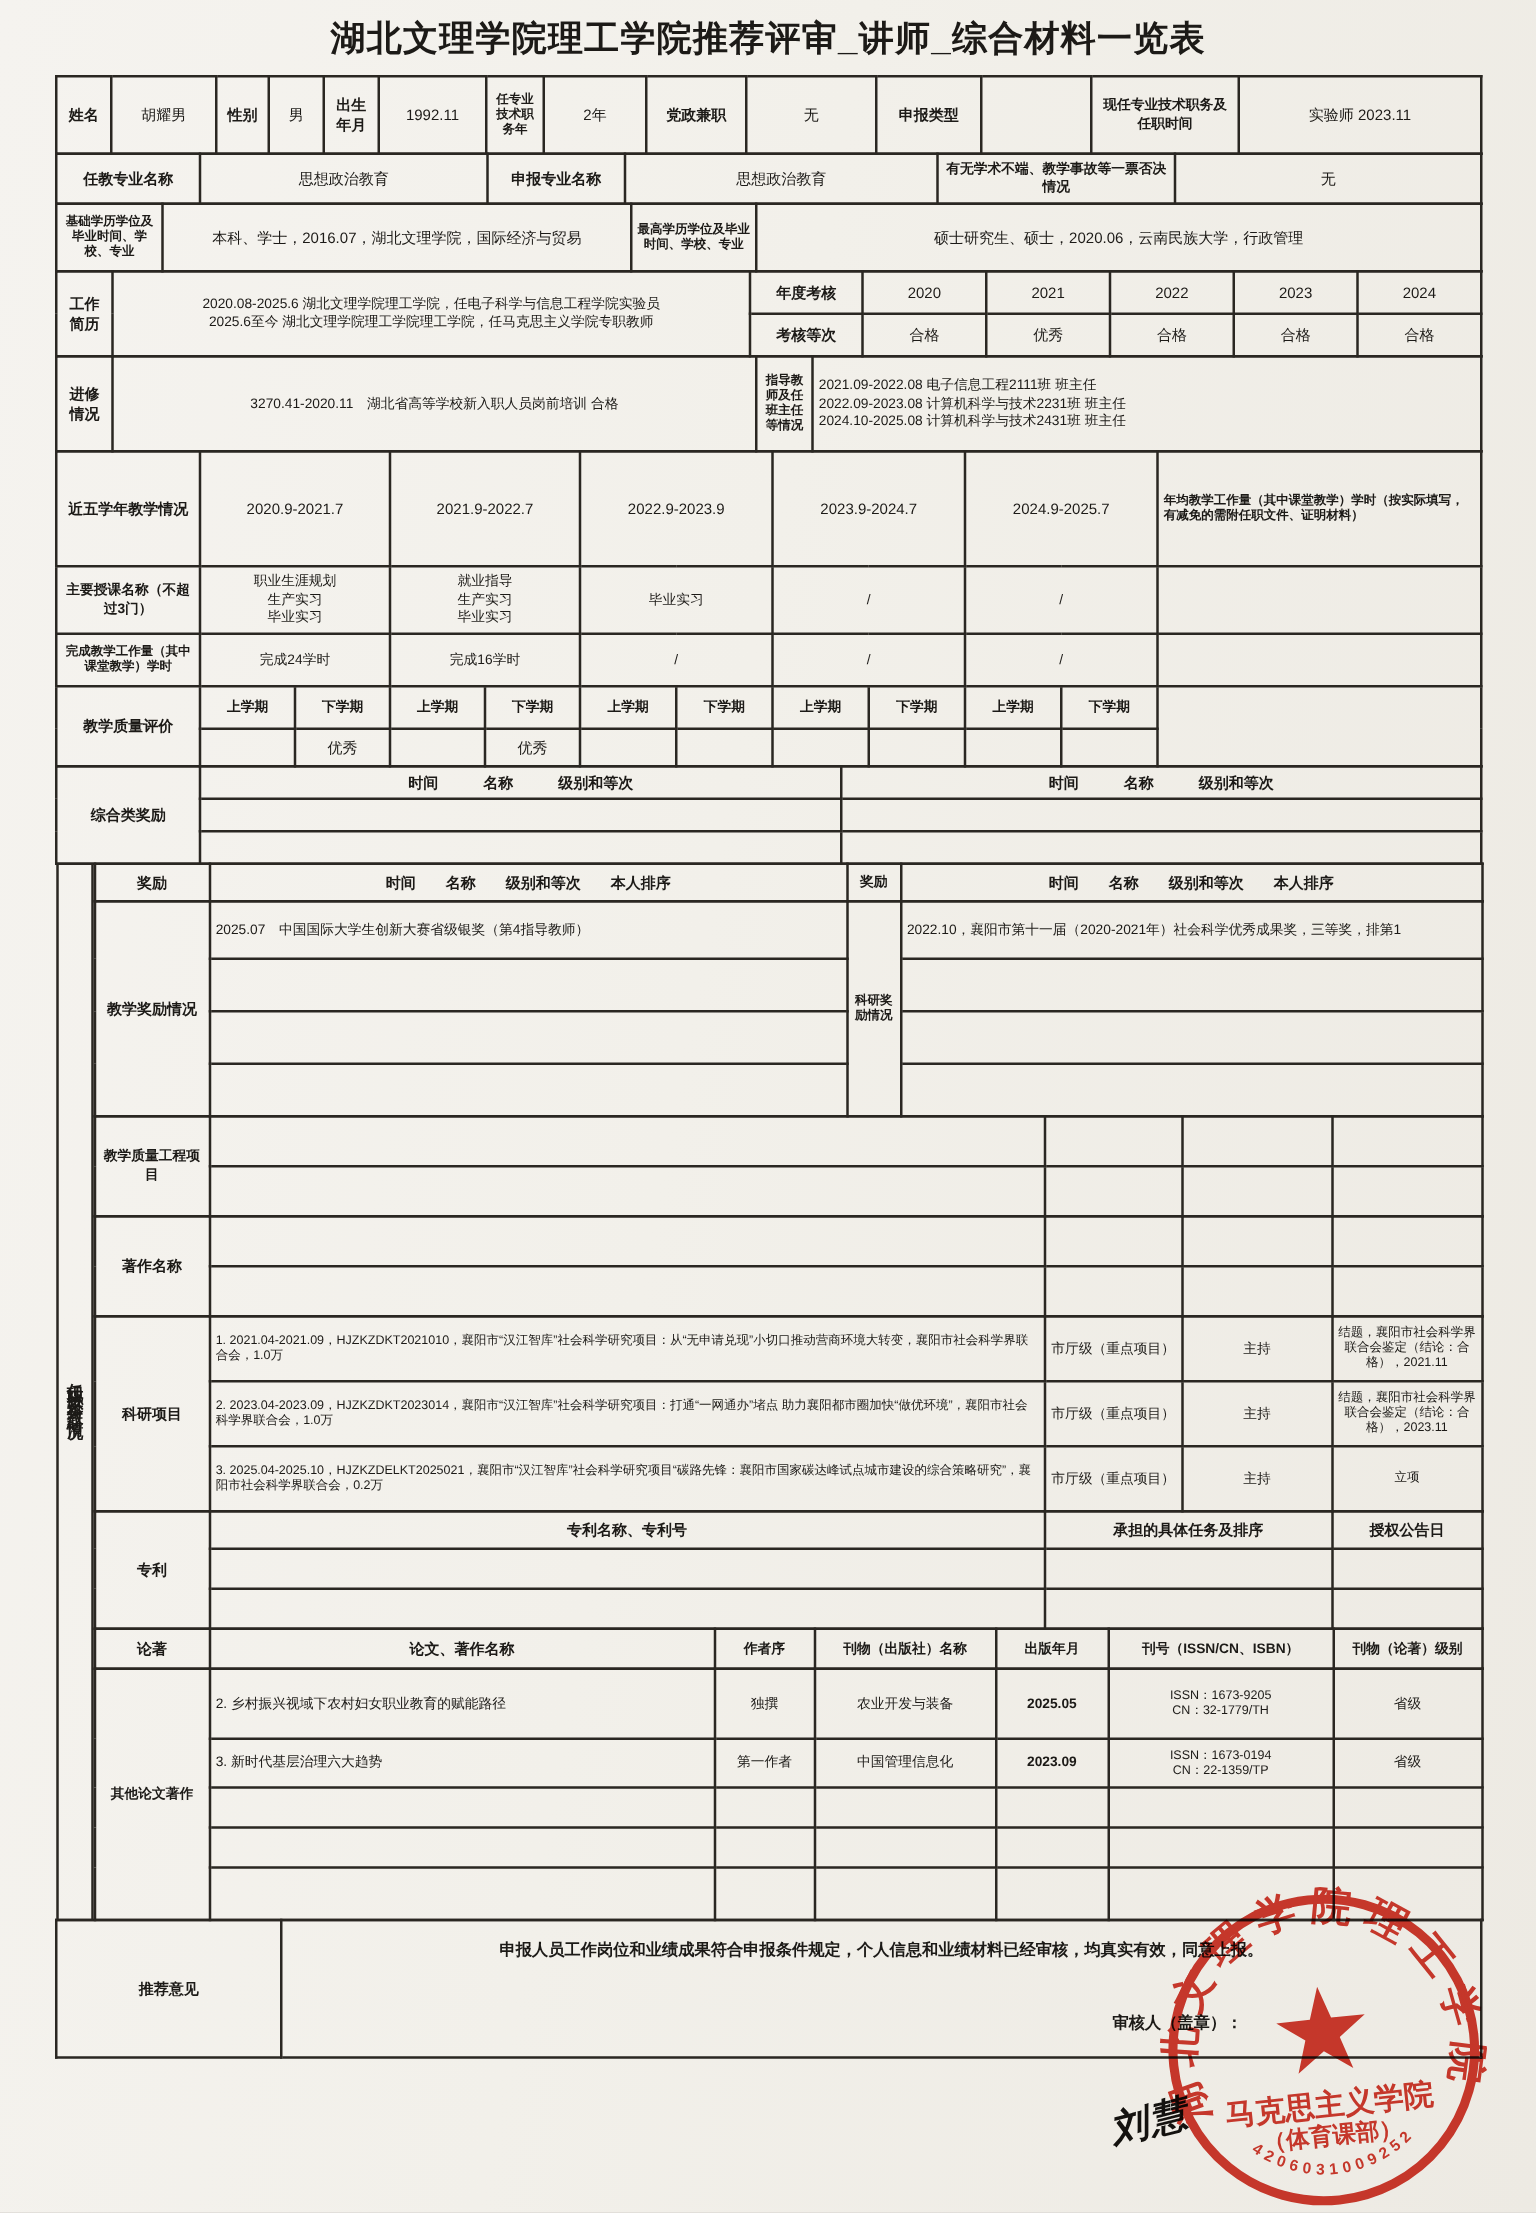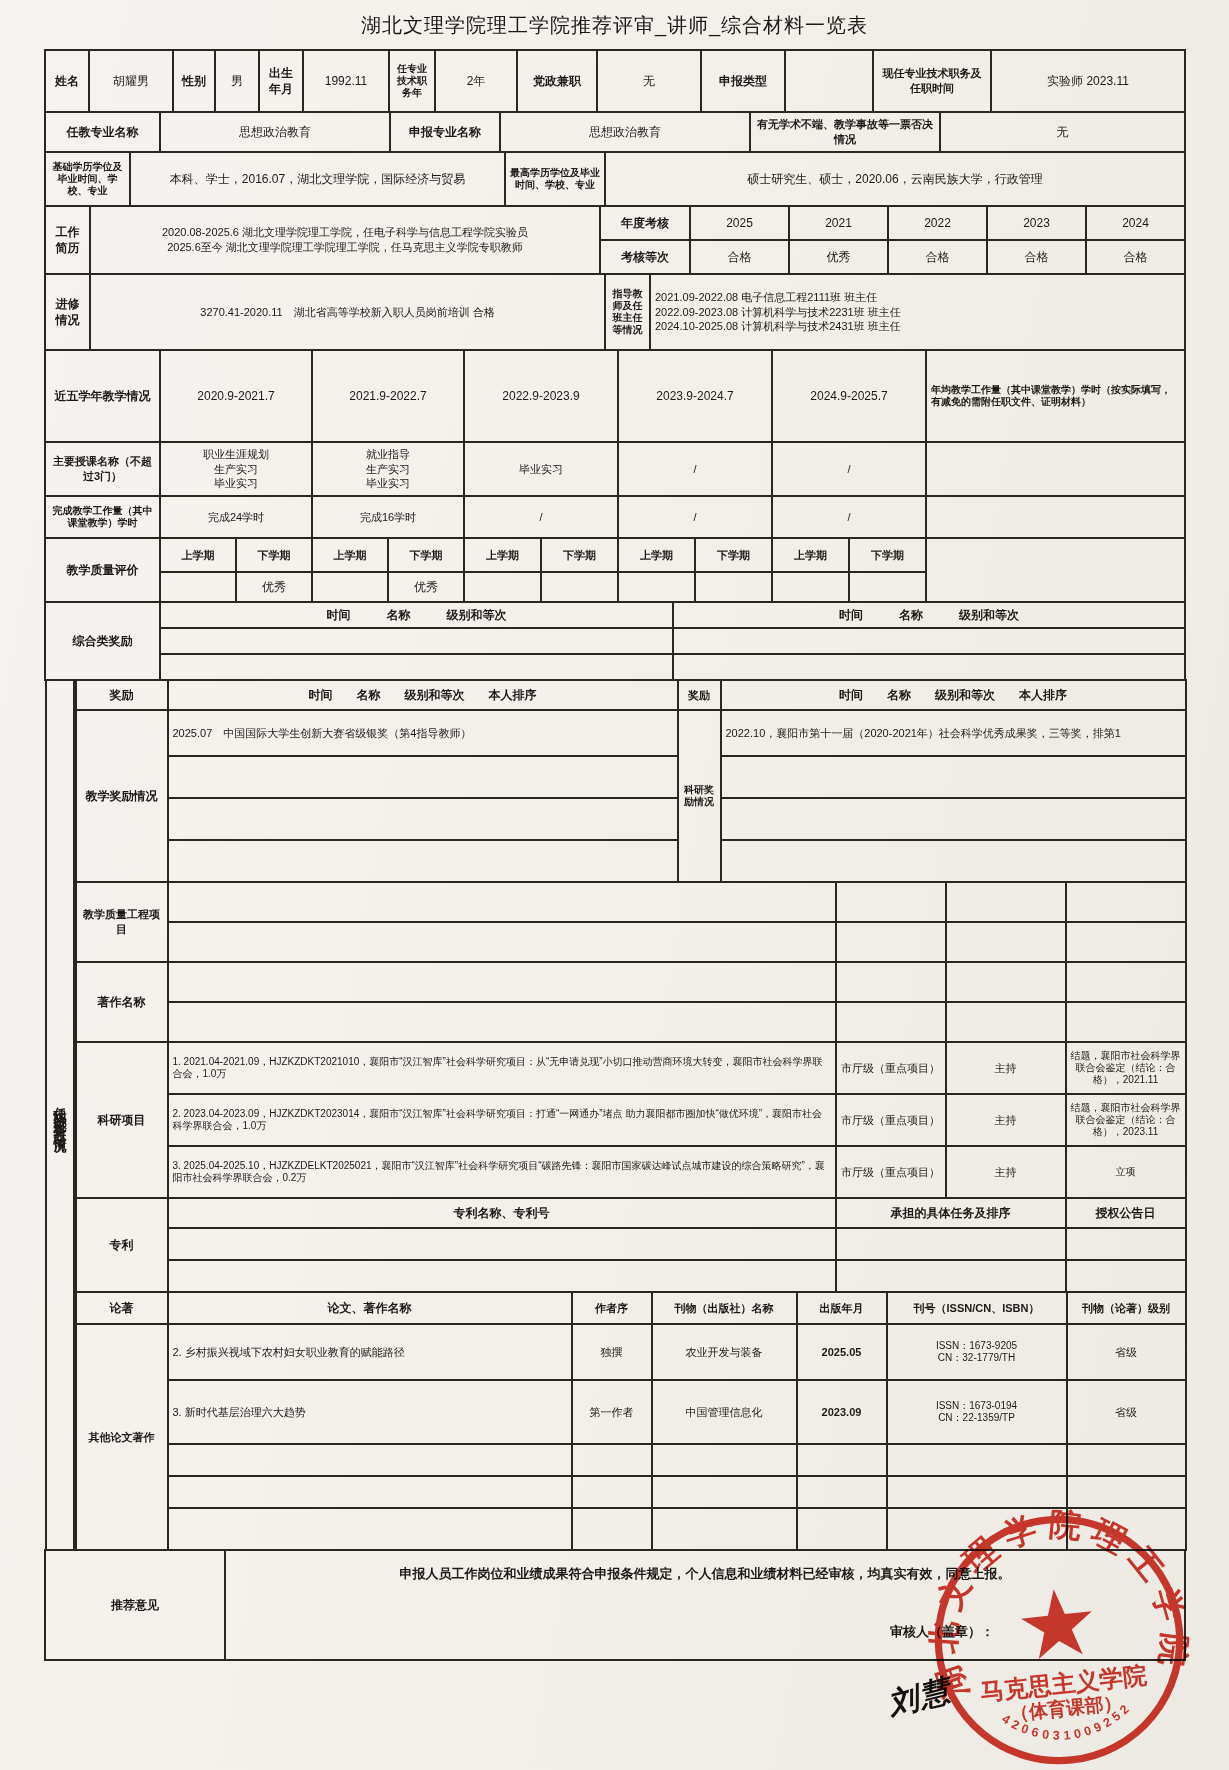--- a/index.html
+++ b/index.html
@@ -2,21 +2,21 @@
 <html><head>
 <meta charset="utf-8">
 <style>
   html,body{margin:0;padding:0;background:#d8d5cf;}
   .page{
     width:1229px;min-height:1770px;margin:0 auto;position:relative;
     background:linear-gradient(100deg,#f5f3ef 0%,#f2f0ea 45%,#edeae3 100%);
     font-family:"Liberation Sans","DejaVu Sans",sans-serif;color:#1c1a17;
     box-sizing:border-box;padding:8px 44px 14px 44px;overflow:hidden;
   }
-  .title{text-align:center;font-size:20px;font-weight:normal;letter-spacing:1px;margin:4px 0 10px 0;}
+  .title{text-align:center;font-size:28px;font-weight:bold;letter-spacing:1px;margin:4px 0 10px 0;}
   .meta{display:flex;justify-content:space-between;font-size:13px;font-weight:bold;padding:0 175px 8px 210px;}
   table{border-collapse:collapse;table-layout:fixed;width:1140px;margin:0 auto;}
   table.stack{margin-top:-2px;}
   td{border:2px solid #2a2722;padding:2px 4px;font-size:12px;text-align:center;vertical-align:middle;word-break:break-all;line-height:1.35;}
   .lbl{font-weight:bold;}
   .left{text-align:left;}
   .pre{white-space:pre-line;}
   .xs{font-size:10px;line-height:1.2;}
   .s11{font-size:11px;}
   .research{width:1140px;margin:-2px auto 0 auto;display:flex;align-items:stretch;}
@@ -126,21 +126,21 @@
         <col style="width:99px">
         <col style="width:99px">
         <col style="width:99px">
       </colgroup>
     <tbody>
         <tr style="height:34px">
       <td class="lbl" rowspan="2">工作简历</td>
       <td class="pre s11" rowspan="2">2020.08-2025.6 湖北文理学院理工学院，任电子科学与信息工程学院实验员
 2025.6至今 湖北文理学院理工学院理工学院，任马克思主义学院专职教师</td>
       <td class="lbl">年度考核</td>
-      <td>2025</td>
+      <td>2020</td>
       <td>2021</td>
       <td>2022</td>
       <td>2023</td>
       <td>2024</td>
     </tr>
     <tr style="height:34px">
       <td class="lbl">考核等次</td>
       <td>合格</td>
       <td>优秀</td>
       <td>合格</td>
@@ -465,21 +465,21 @@
             <tr style="height:56px">
           <td class="lbl s11" rowspan="5">其他论文著作</td>
           <td class="left s11">2. 乡村振兴视域下农村妇女职业教育的赋能路径</td>
           <td class="s11">独撰</td>
           <td class="s11">农业开发与装备</td>
           <td class="lbl s11">2025.05</td>
           <td class="pre xs">ISSN：1673-9205
 CN：32-1779/TH</td>
           <td class="s11">省级</td>
         </tr>
-        <tr style="height:64px">
+        <tr style="height:39px">
           <td class="left s11">3. 新时代基层治理六大趋势</td>
           <td class="s11">第一作者</td>
           <td class="s11">中国管理信息化</td>
           <td class="lbl s11">2023.09</td>
           <td class="pre xs">ISSN：1673-0194
 CN：22-1359/TP</td>
           <td class="s11">省级</td>
         </tr>
         <tr style="height:32px">
               <td></td>

